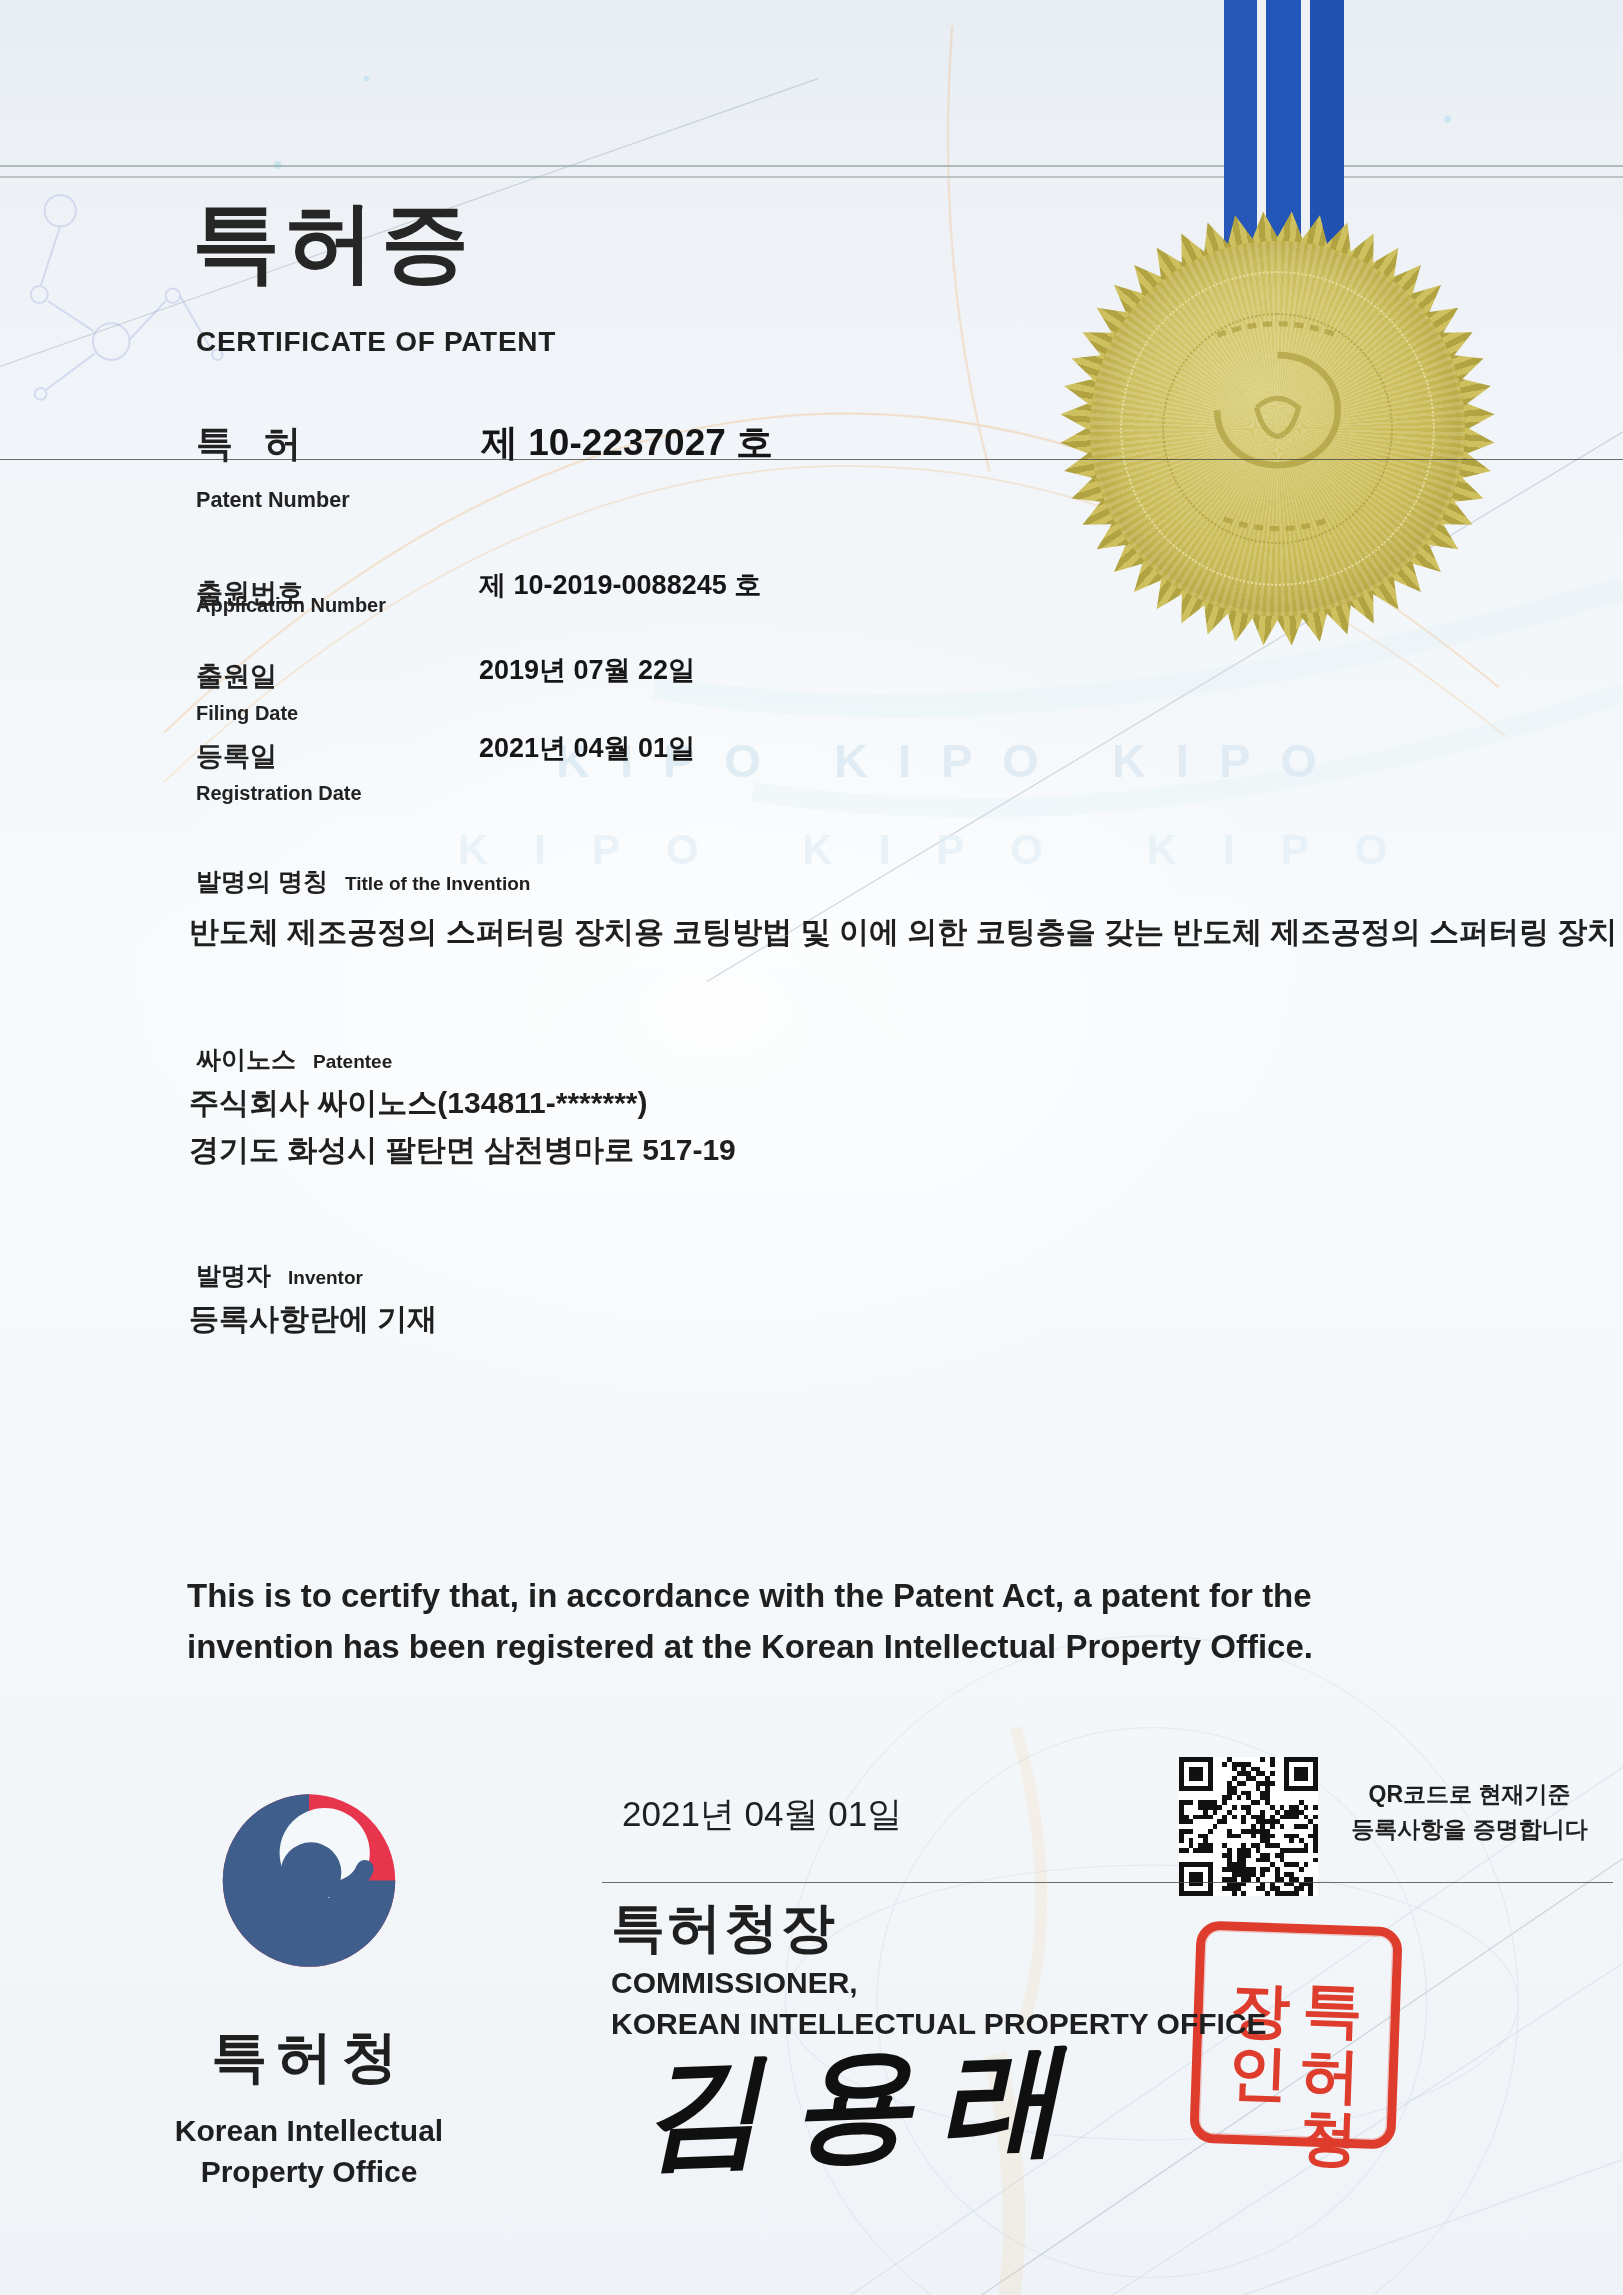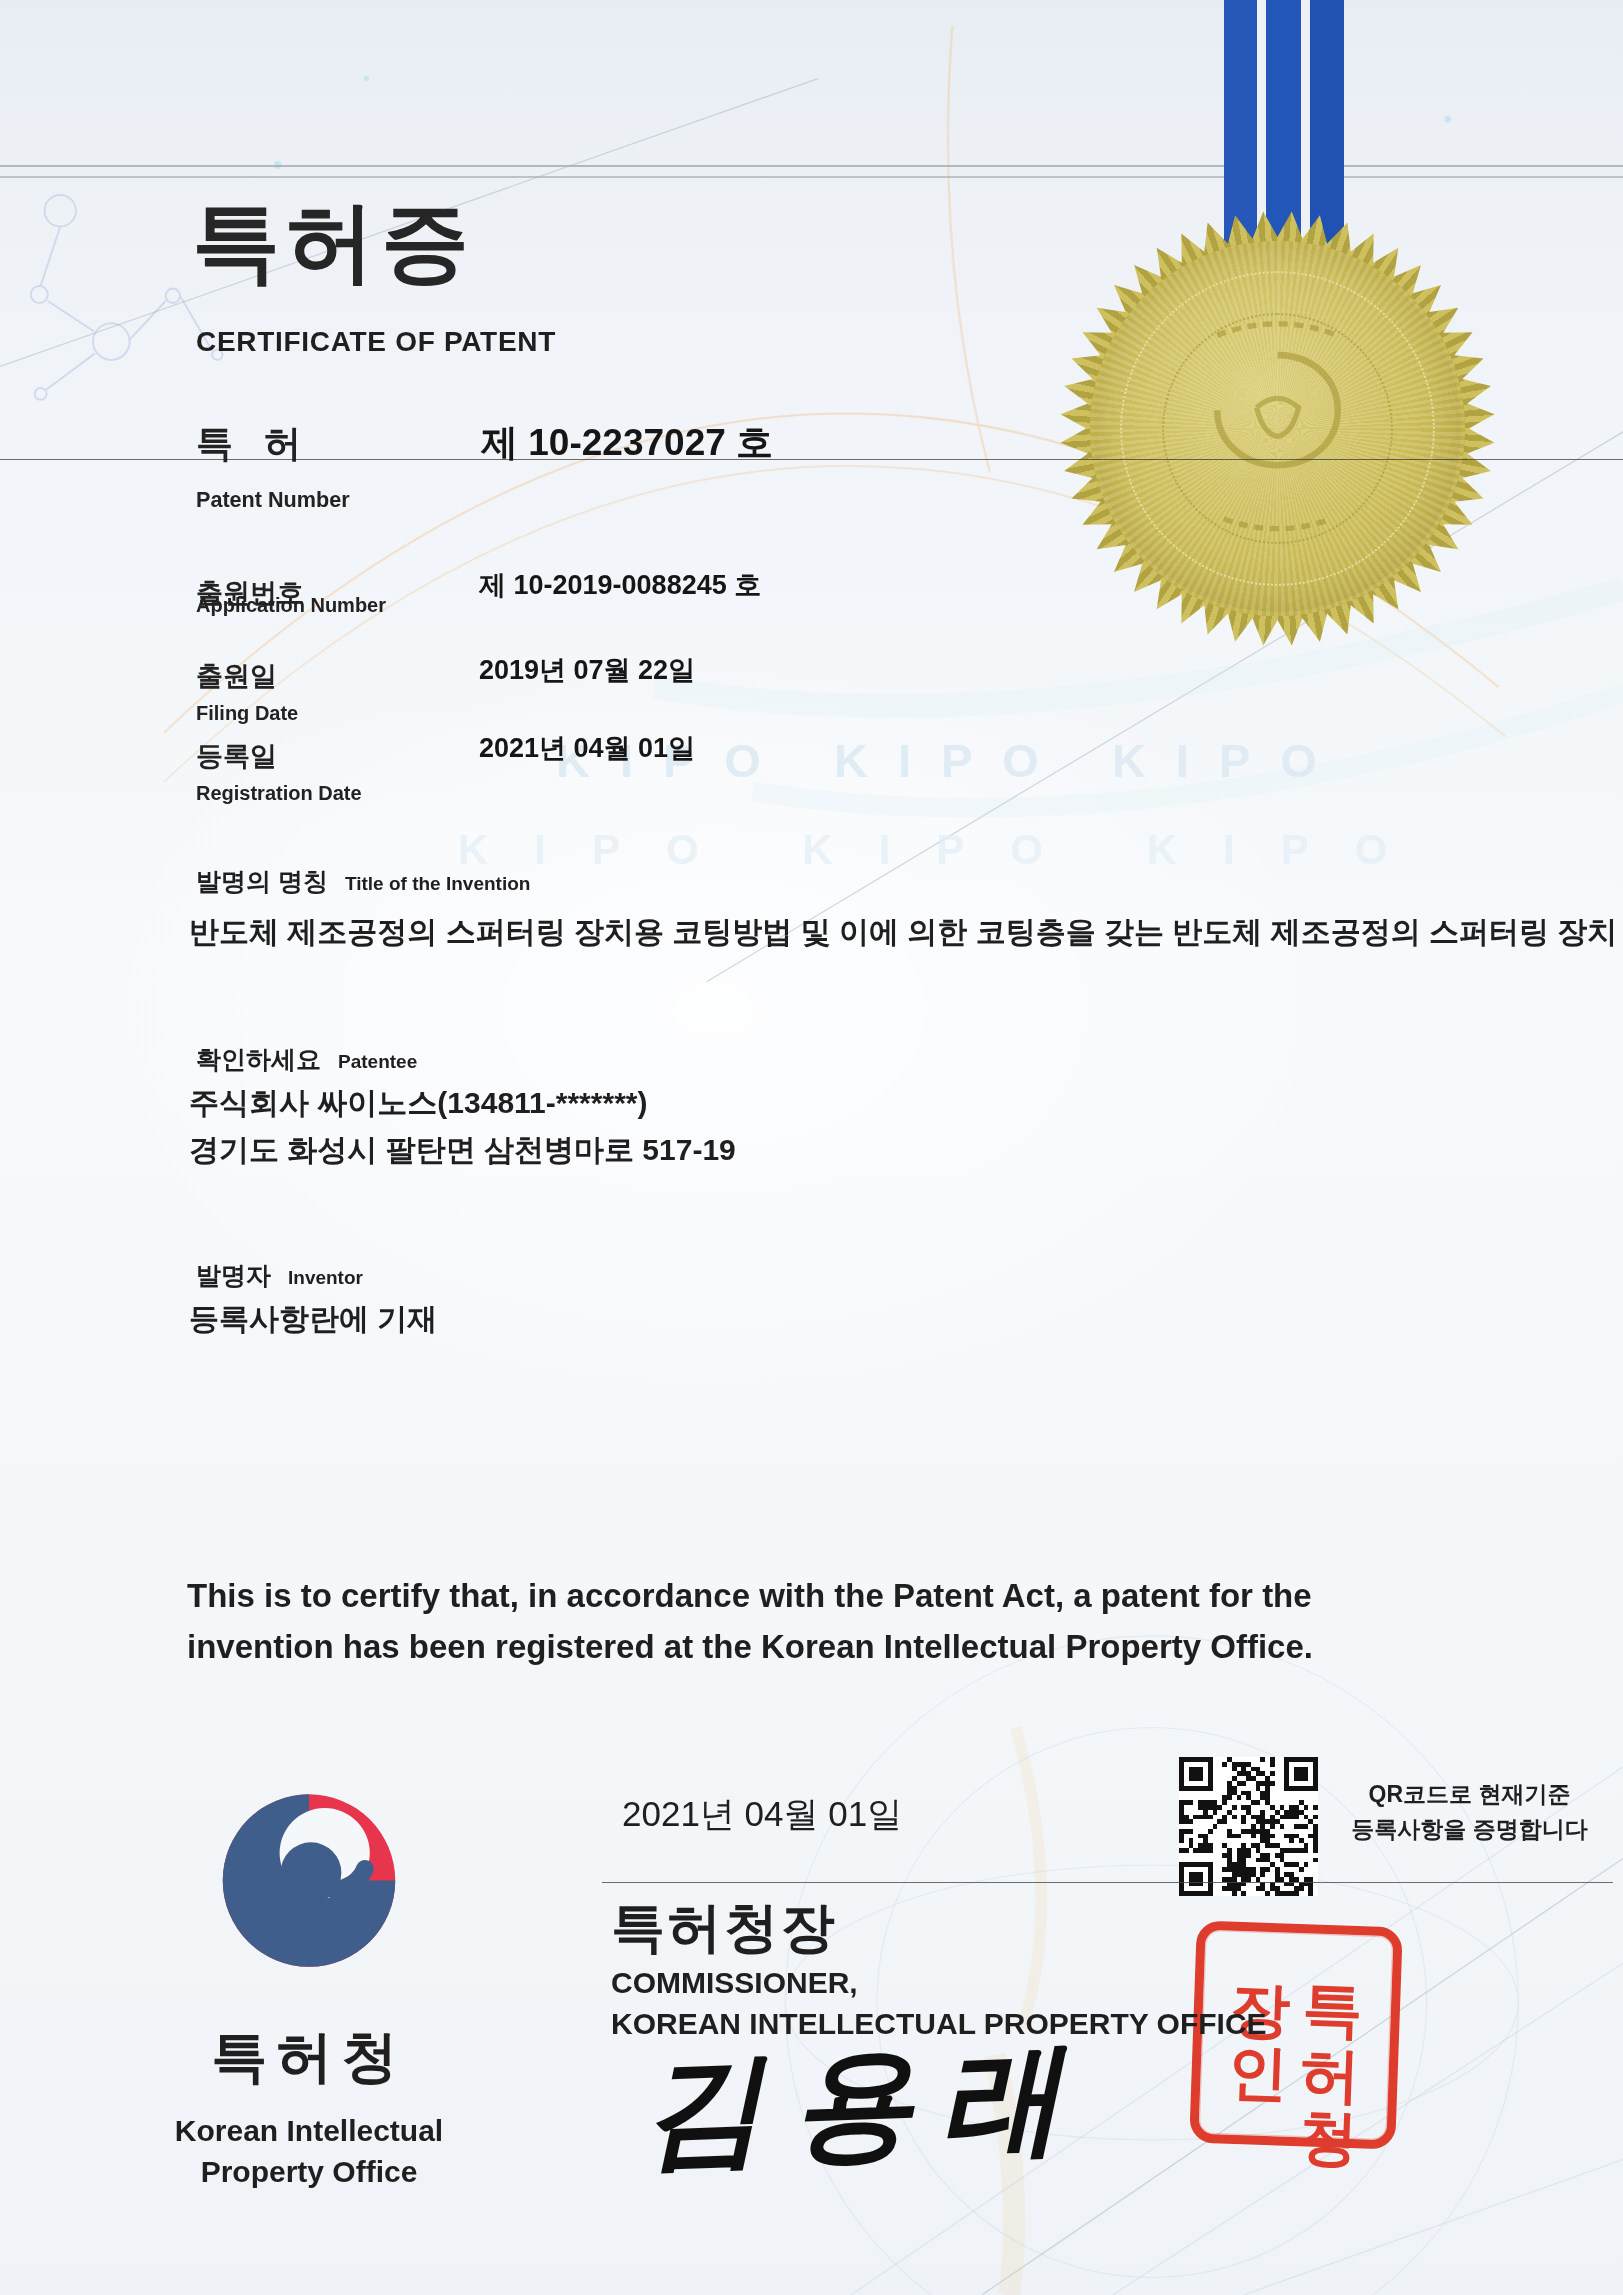--- a/index.html
+++ b/index.html
@@ -165,21 +165,21 @@
   <div class="abs lblko" style="left:196px;top:738px;">등록일</div>
   <div class="abs lblen" style="left:196px;top:782px;">Registration Date</div>
   <div class="abs val" style="left:479px;top:730px;">2021년 04월 01일</div>
 
   <div class="abs inline-lbl z5" style="left:196px;top:865px;">
     <span class="ko">발명의 명칭</span><span class="en">Title of the Invention</span>
   </div>
   <div class="abs para" style="left:189px;top:909px;">반도체 제조공정의 스퍼터링 장치용 코팅방법 및 이에 의한 코팅층을 갖는 반도체 제조공정의 스퍼터링 장치</div>
 
   <div class="abs inline-lbl z5" style="left:196px;top:1043px;">
-    <span class="ko">확인하세요</span><span class="en">Patentee</span>
+    <span class="ko">싸이노스</span><span class="en">Patentee</span>
   </div>
   <div class="abs para" style="left:189px;top:1080px;">주식회사 싸이노스(134811-*******)</div>
   <div class="abs para" style="left:189px;top:1127px;">경기도 화성시 팔탄면 삼천병마로 517-19</div>
 
   <div class="abs inline-lbl z5" style="left:196px;top:1259px;">
     <span class="ko">발명자</span><span class="en">Inventor</span>
   </div>
   <div class="abs para" style="left:189px;top:1296px;">등록사항란에 기재</div>
 
   <div class="abs stmt-en">

